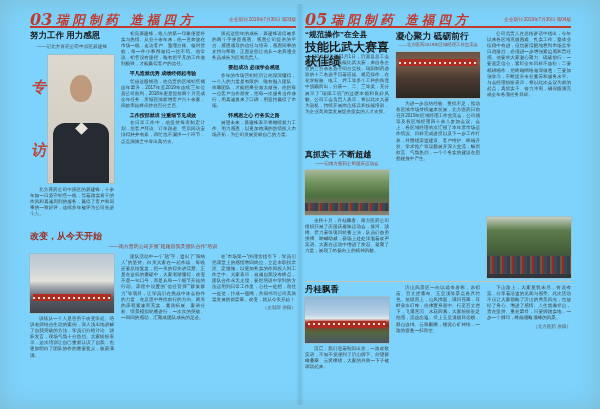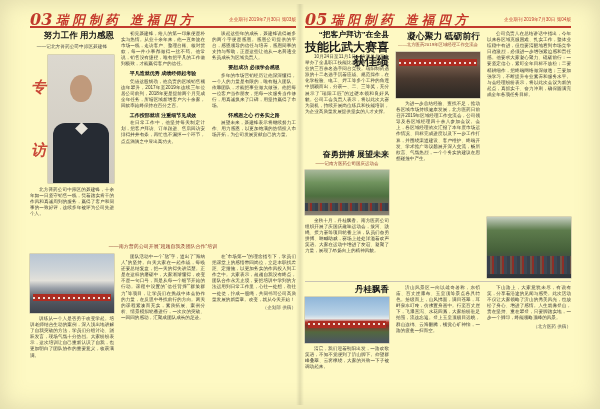--- a/index.html
+++ b/index.html
@@ -1,24 +1,24 @@
 <!DOCTYPE html>
 <html><head>
 <meta charset="utf-8">
 <style>
   html,body{margin:0;padding:0;background:#ffffff;}
-  .canvas{position:relative;width:600px;height:409px;background:#fef9c3;overflow:hidden;
+  .canvas{position:relative;width:600px;height:409px;background:#7dd3fc;overflow:hidden;
           font-family:"Liberation Sans",sans-serif;box-shadow:inset 0 0 24px rgba(120,110,90,.25);}
   .gutter{position:absolute;left:296px;top:4px;width:8px;height:401px;
           background:linear-gradient(90deg,rgba(0,0,0,0.00),rgba(0,0,0,0.10),rgba(0,0,0,0.00));}
   .pageno{position:absolute;top:10px;color:#c0392b;font:italic bold 16px "DejaVu Serif",serif;}
   .masthead{position:absolute;top:12px;color:#c4372a;font:italic bold 12.5px "DejaVu Serif",serif;letter-spacing:4px;white-space:nowrap;}
   .pubinfo{position:absolute;top:17px;width:108px;text-align:right;color:#c0392b;font-size:4.6px;line-height:5px;}
   .rule{position:absolute;height:1.5px;background:#c23b2e;width:266px;}
-  .hl{position:absolute;font-weight:bold;color:#1b1b1b;text-align:right;line-height:1.15;}
+  .hl{position:absolute;font-weight:bold;color:#1b1b1b;text-align:left;line-height:1.15;}
   .hl.red{color:#9c2b20;}
   .sub{position:absolute;text-align:center;color:#4a4a4a;font-size:4.7px;line-height:1.3;white-space:nowrap;overflow:hidden;}
   .sub.maroon{color:#8d3a2e;}
   .col{position:absolute;overflow:hidden;text-align:justify;color:#3d3b38;font-size:4.6px;line-height:6.1px;}
   .col p{margin:0 0 2px 0;text-indent:9px;}
   .col .shead{font-size:5px;font-weight:bold;color:#161616;text-align:center;text-indent:0;margin:2.5px 0;}
   .byline{text-align:right;text-indent:0 !important;color:#50504e;}
   .ph{position:absolute;overflow:hidden;box-shadow:0 0 0 0.5px #b5ae9f;}
   .ph .banner{position:absolute;left:4%;right:4%;height:7px;background:#ad2d22;}
   .ph .banner i{display:block;margin-top:2.5px;height:2px;
@@ -70,20 +70,21 @@
   </div>
 
   <div class="col" style="left:212px;top:31px;width:84px;height:198px">
     <p>谈起这些年的成长，聂建锋说得最多的两个字便是感恩。感恩公司提供的平台，感恩领导的信任与培养，感恩同事的支持与帮助，正是这些让他从一名普通业务员成长为区域负责人。</p>
     <p class="shead">要想成功  必须学会感恩</p>
     <p>多年的市场营销经历让他深深懂得，一个人的力量是有限的，唯有融入团队、依靠团队，才能把事业做大做强。他把每一位客户当作朋友，把每一次服务当作修行，用真诚换来了口碑，用坚持赢得了市场。</p>
     <p class="shead">怀感恩之心  行务实之路</p>
     <p>展望未来，聂建锋表示将继续努力工作、用力感恩，以更加饱满的热情投入市场开拓，为公司发展贡献自己的力量。</p>
   </div>
 
+  <div class="hl red" style="left:30px;top:231px;width:266px;font-size:9px">改变，从今天开始</div>
   <div class="sub maroon" style="left:30px;top:243px;width:266px;font-size:5px">——南方普药公司开展“超越自我及团队合作”培训</div>
 
   <div class="ph" style="left:30px;top:254px;width:84px;height:59px;background:linear-gradient(180deg,#b9c6d4 0%,#cfd5d8 28%,#e3e1da 45%,#9aa0a8 58%,#565b64 76%,#3f444d 100%)">
     <div class="banner" style="bottom:20%">
         <i></i>
       </div>
   </div>
 
   <div class="col" style="left:30px;top:316px;width:84px;height:82px">
     <p>训练从一个人是否勇于改变学起。培训老师结合生动的案例，深入浅出地讲解了自我突破的方法，学员们分组讨论、踊跃发言，现场气氛十分热烈。大家纷纷表示，这次培训让自己重新认识了自我，也更加明白了团队协作的重要意义，收获满满。</p>
@@ -94,27 +95,27 @@
   <div class="col" style="left:212px;top:254px;width:84px;height:144px">
     <p>在“市场第一”的理念指引下，学员们把课堂上的感悟带回岗位，立足本职找差距、定措施，以更加务实的作风投入到工作之中。大家表示，超越自我没有终点，团队合作永无止境，要把培训中学到的方法运用到日常工作里，心往一处想，劲往一处使，拧成一股绳，共同书写公司高质量发展的新篇章。改变，就从今天开始！</p>
     <p class="byline">（企划部  供稿）</p>
   </div>
 
   <div class="pageno" style="left:305px">05</div>
   <div class="masthead" style="left:331px">瑞阳制药  造福四方</div>
   <div class="pubinfo" style="left:463px">企业期刊  2019年7月30日  第04版</div>
   <div class="rule" style="left:305px;top:26px"></div>
 
-  <div class="hl" style="left:305px;top:31px;width:84px;font-size:7.8px">“把客户拜访”在全县</div>
+  <div class="hl" style="left:305px;top:31px;width:84px;font-size:7.8px">“规范操作”在全县</div>
   <div class="hl" style="left:305px;top:41px;width:84px;font-size:12px">技能比武大赛喜获佳绩</div>
   <div class="col" style="left:305px;top:54px;width:84px;height:94px">
     <p>10月24日至11月1日，沂源县总工会举办了全县职工技能比武大赛，来自各企业的三百余名选手同台竞技。瑞阳制药选派的十二名选手沉着应战、规范操作，在化学检验、电工、焊工等多个工种的角逐中脱颖而出，分获一、二、三等奖，充分展示了“瑞阳工匠”的过硬本领和良好风貌。公司工会负责人表示，将以此次大赛为契机，持续开展岗位练兵和技能培训，为企业高质量发展提供坚实的人才支撑。</p>
   </div>
 
-  <div class="hl" style="left:305px;top:150px;width:84px;font-size:8px">奋勇拼搏  展望未来</div>
+  <div class="hl" style="left:305px;top:150px;width:84px;font-size:8px">真抓实干  不断超越</div>
   <div class="sub maroon" style="left:303px;top:161px;width:88px;font-size:4.5px">——记南方医药公司国庆运动会</div>
   <div class="ph" style="left:305px;top:170px;width:84px;height:45px;background:linear-gradient(180deg,#a8b89a 0%,#70935e 28%,#4e7040 58%,#70685a 80%,#8d8576 100%)">
     <div class="crowd" style="bottom:8%;height:18%"></div>
   </div>
   <div class="col" style="left:305px;top:218px;width:84px;height:60px">
     <p>金秋十月，丹桂飘香。南方医药公司组织开展了庆国庆趣味运动会，拔河、跳绳、接力赛等项目轮番上演，队员们奋勇拼搏、呐喊助威，赛场上处处洋溢着欢声笑语。大家在运动中增进了友谊、凝聚了力量，展现了昂扬向上的精神风貌。</p>
   </div>
 
   <div class="hl" style="left:396px;top:31px;width:84px;font-size:8.8px">凝心聚力  砥砺前行</div>
   <div class="sub maroon" style="left:394px;top:42px;width:88px;font-size:4.4px">——北方医药2019年区域经理工作交流会</div>

